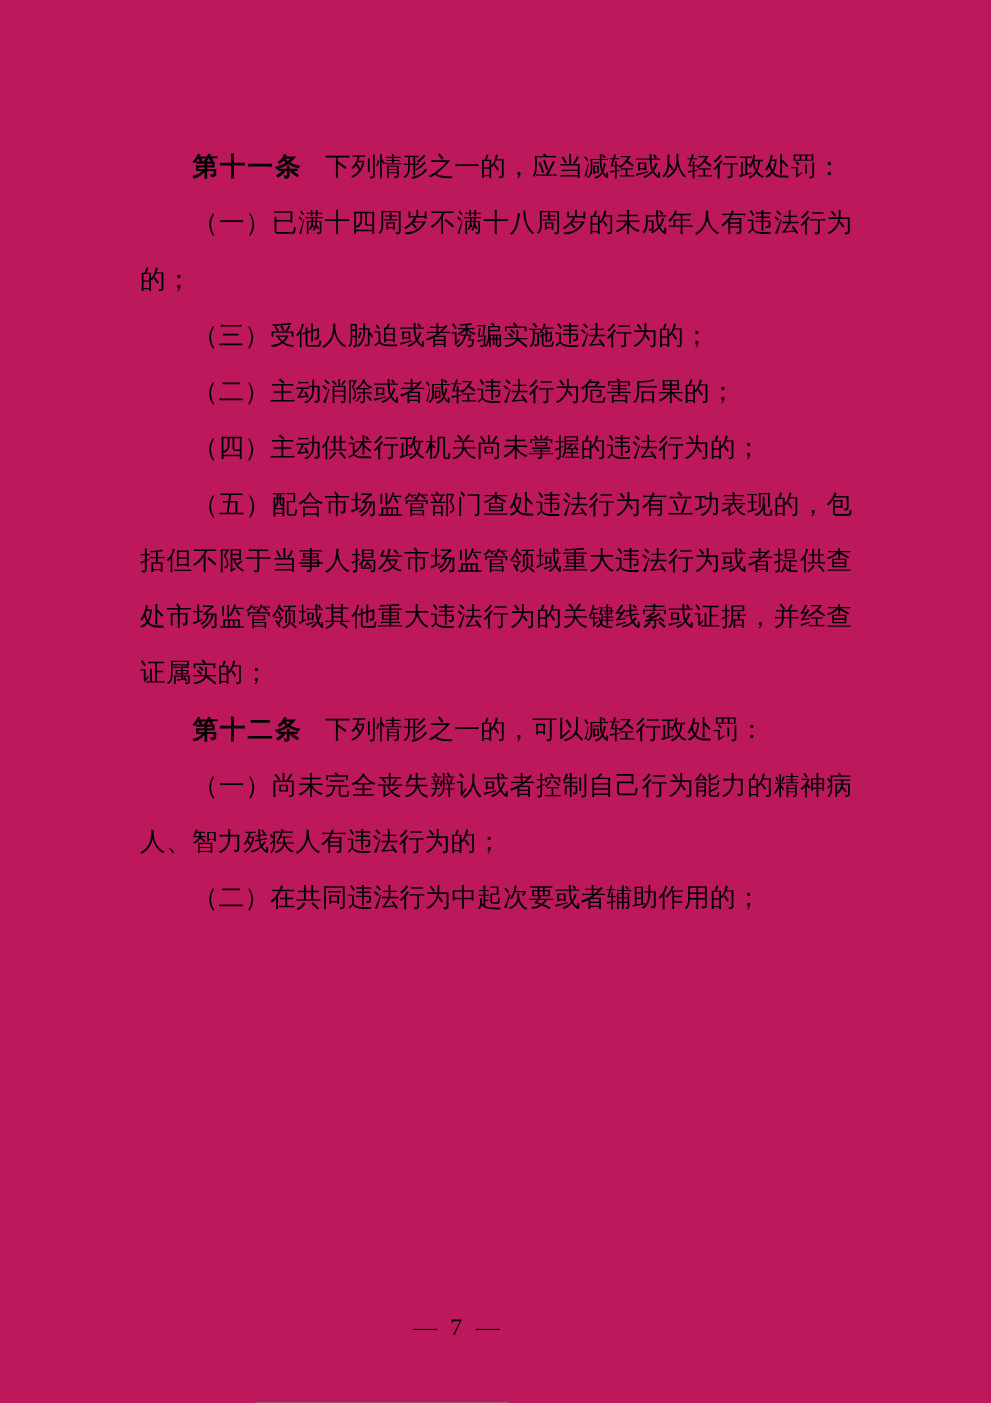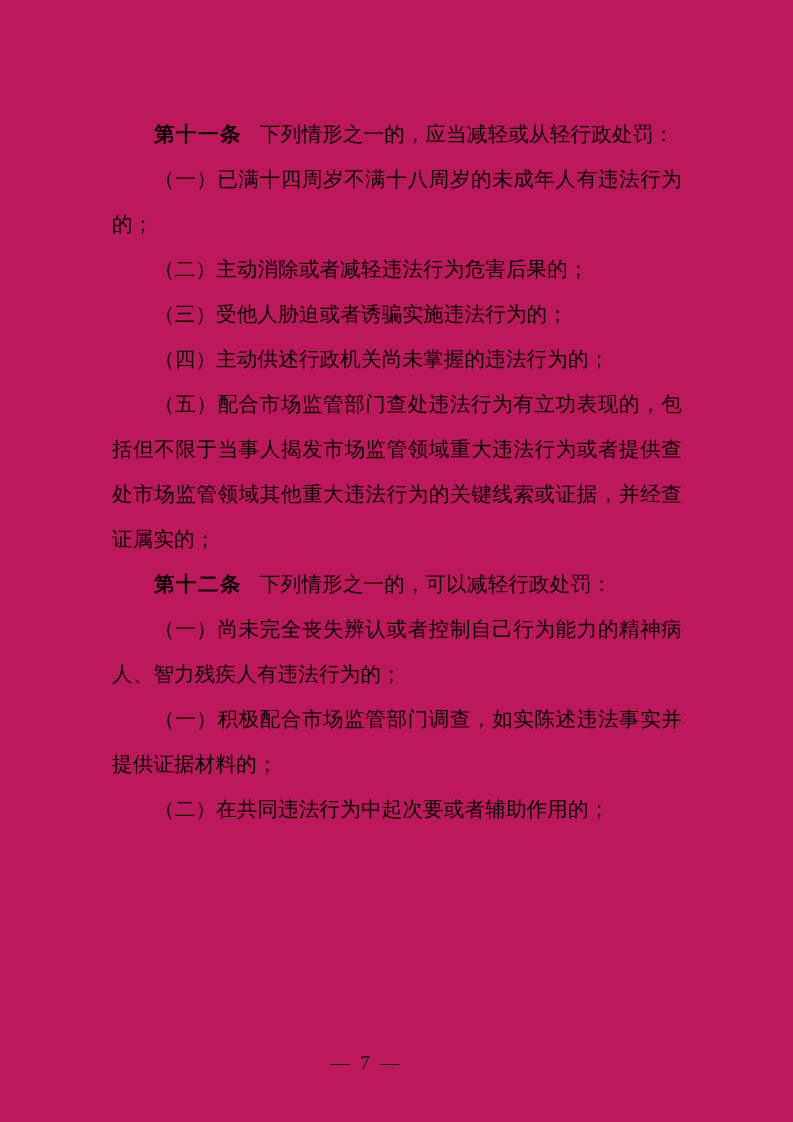--- a/index.html
+++ b/index.html
@@ -58,23 +58,22 @@
     box-sizing: border-box;
   }
 </style>
 </head>
 <body>
 
 <div class="page">
   <div class="content" id="body-container">
       <div class="para indent"><span class="art-no">第十一条</span><span class="gap"></span><span>下列情形之一的，应当减轻或从轻行政处罚：</span></div>
       <div class="para indent"><span>（一）已满十四周岁不满十八周岁的未成年人有违法行为的；</span></div>
+      <div class="para indent"><span>（三）受他人胁迫或者诱骗实施违法行为的；</span></div>
       <div class="para indent"><span>（二）主动消除或者减轻违法行为危害后果的；</span></div>
-      <div class="para indent"><span>（三）受他人胁迫或者诱骗实施违法行为的；</span></div>
       <div class="para indent"><span>（四）主动供述行政机关尚未掌握的违法行为的；</span></div>
       <div class="para indent"><span>（五）配合市场监管部门查处违法行为有立功表现的，包括但不限于当事人揭发市场监管领域重大违法行为或者提供查处市场监管领域其他重大违法行为的关键线索或证据，并经查证属实的；</span></div>
       <div class="para indent"><span class="art-no">第十二条</span><span class="gap"></span><span>下列情形之一的，可以减轻行政处罚：</span></div>
       <div class="para indent"><span>（一）尚未完全丧失辨认或者控制自己行为能力的精神病人、智力残疾人有违法行为的；</span></div>
-      <div class="para indent"><span>（一）积极配合市场监管部门调查，如实陈述违法事实并提供证据材料的；</span></div>
       <div class="para indent"><span>（二）在共同违法行为中起次要或者辅助作用的；</span></div>
     </div>
   <div class="page-number">— 7 —</div>
 </div>
 
 </body></html>

